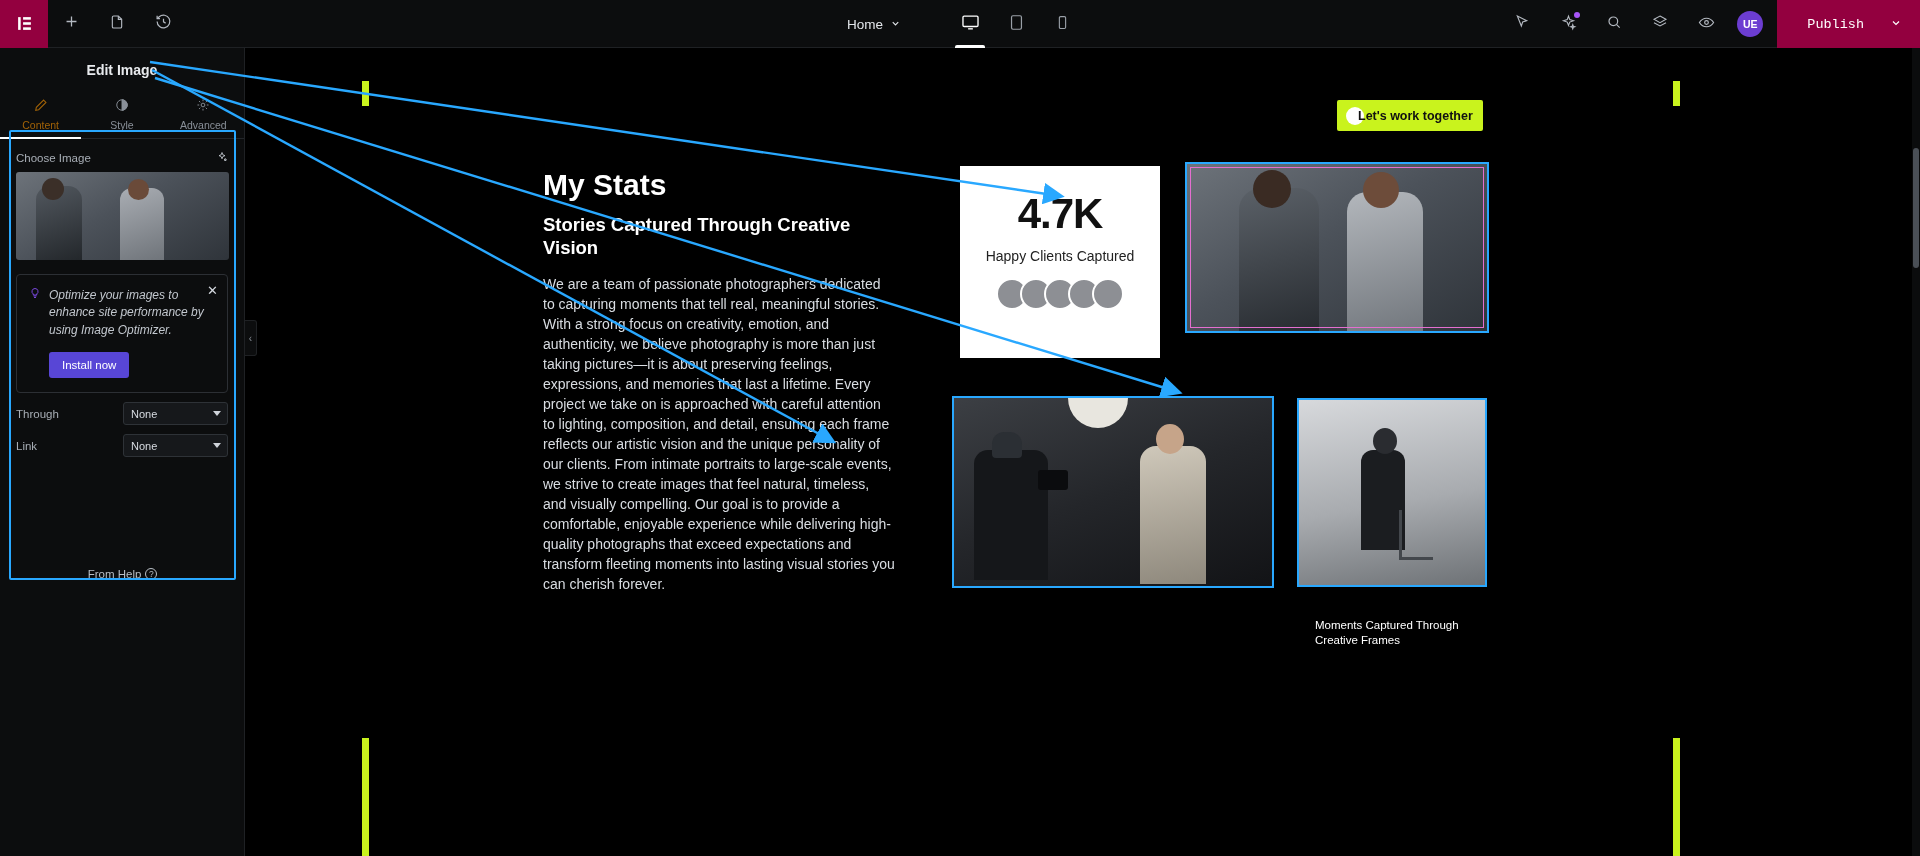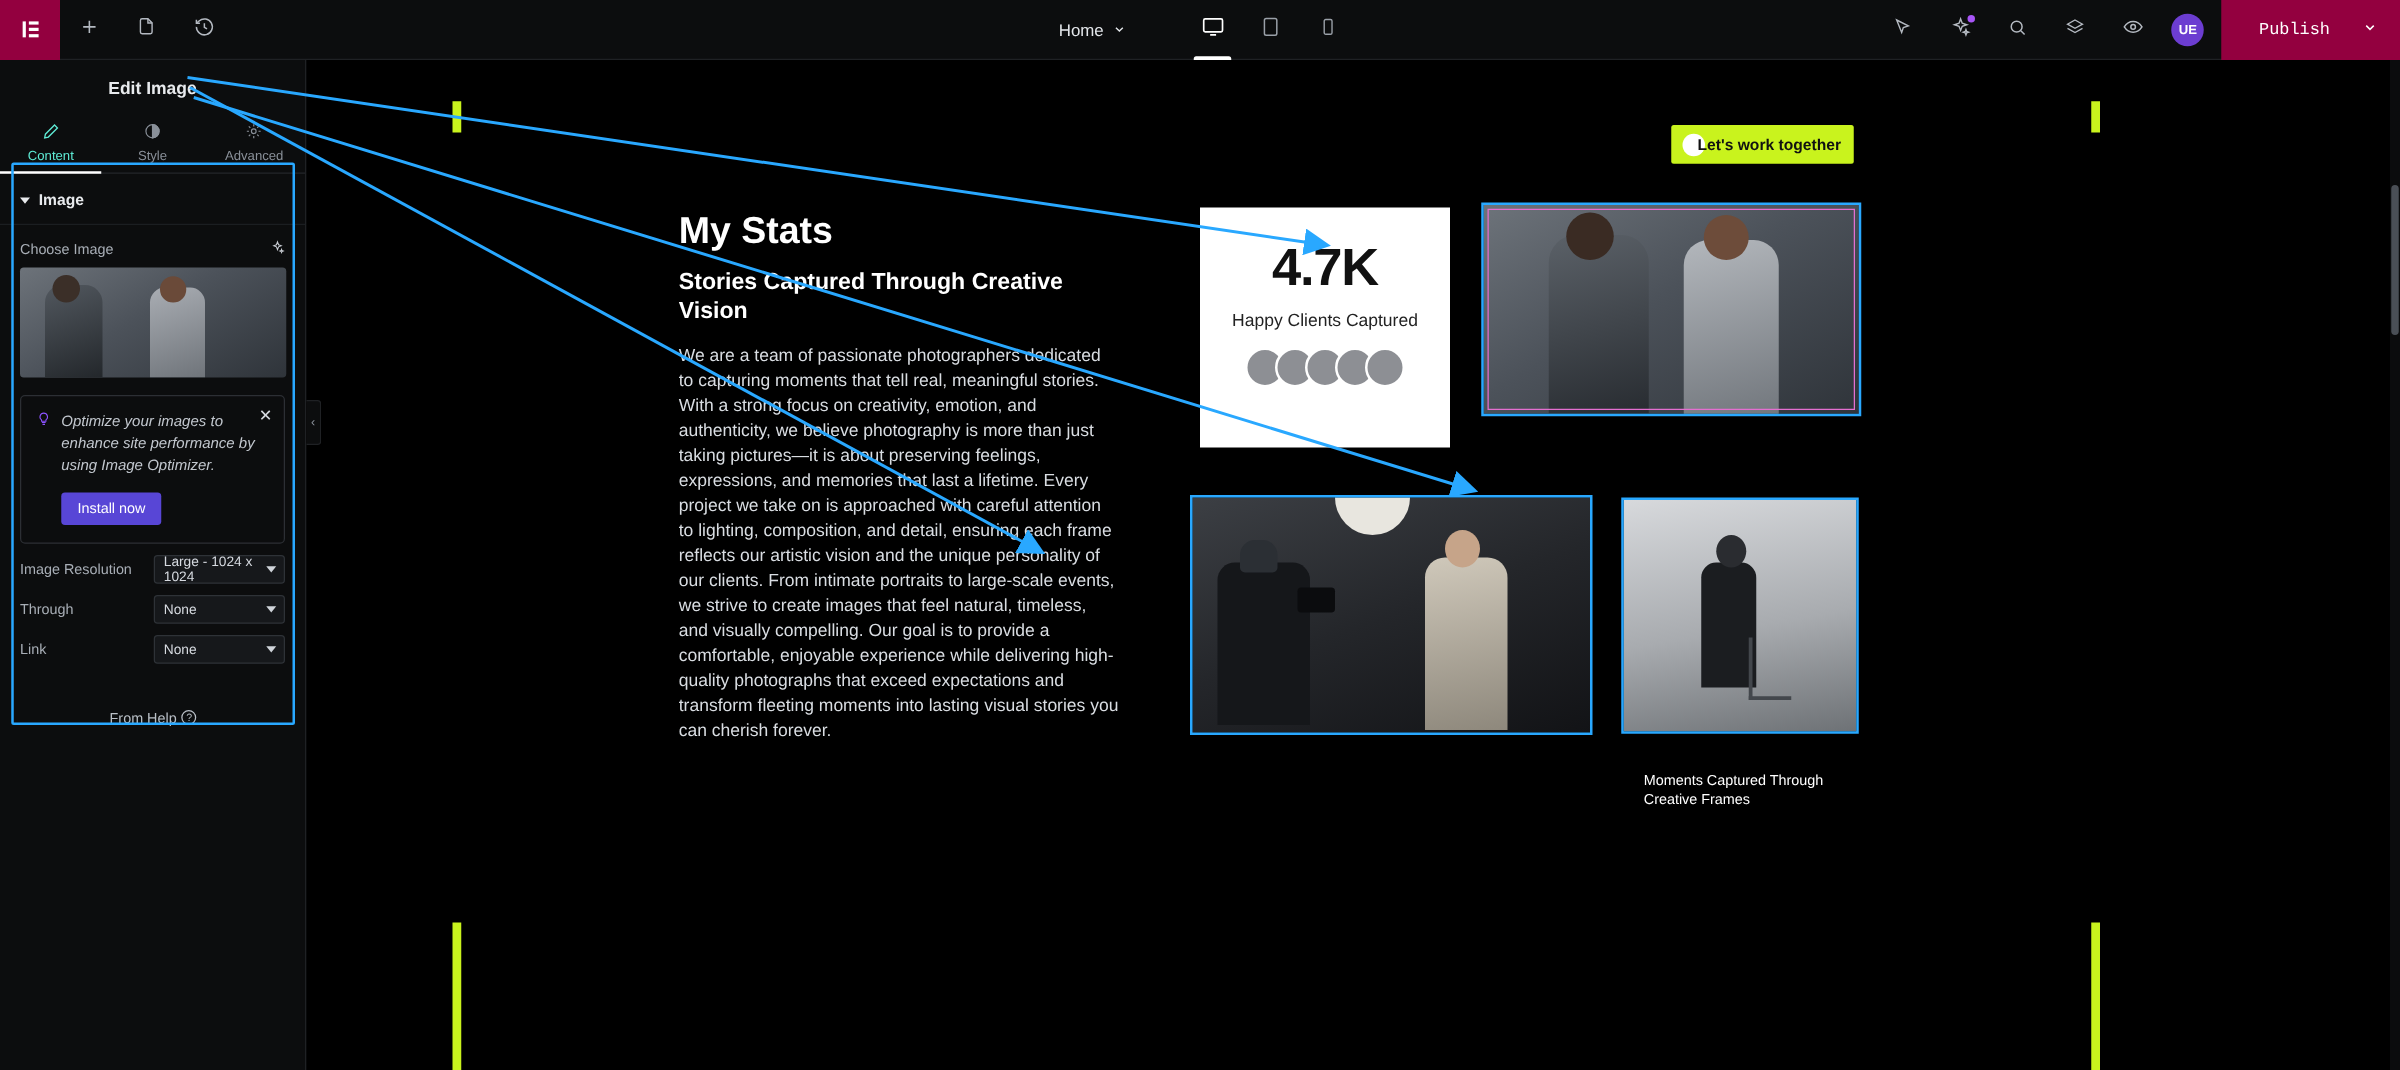--- a/index.html
+++ b/index.html
@@ -86,21 +86,21 @@
   }
   .tabs {
     display: flex; border-bottom: 1px solid #23262a;
   }
   .tab {
     flex: 1; text-align: center; padding: 8px 0 7px;
     color: #8a9099; cursor: pointer; position: relative;
   }
   .tab .ico { display: block; height: 16px; line-height: 16px; margin-bottom: 5px; }
   .tab .txt { font-size: 10.5px; display: block; }
-  .tab.active { color: #5eead4; }
+  .tab.active { color: #a16207; }
   .tab.active:after {
     content: ""; position: absolute; bottom: -1px; left: 0; right: 0;
     height: 2px; background: #fff;
   }
   .section-head {
     display: flex; align-items: center; gap: 7px;
     padding: 14px 16px 12px;
     color: #e8eaed; font-size: 12.5px; font-weight: bold;
     border-bottom: 1px solid #1b1e21;
     cursor: pointer;
@@ -417,24 +417,20 @@
       <span class="ico">
         <svg width="14" height="14" viewBox="0 0 24 24" fill="none" stroke="currentColor" stroke-width="1.6">
             <circle cx="12" cy="12" r="3.2"></circle>
             <path d="M12 2.5v3M12 18.5v3M2.5 12h3M18.5 12h3M5.2 5.2l2.1 2.1M16.7 16.7l2.1 2.1M18.8 5.2l-2.1 2.1M7.3 16.7l-2.1 2.1"></path>
           </svg>
       </span>
       <span class="txt">Advanced</span>
     </div>
   </div>
 
-  <div class="section-head">
-    <span class="tri"></span>
-    <span>Image</span>
-  </div>
 
   <div class="ctl-row">
     <div class="ctl-label">
       <span>Choose Image</span>
       <span style="color:#c9cdd4">
         <svg width="12" height="12" viewBox="0 0 24 24" fill="none" stroke="currentColor" stroke-width="1.7">
             <path d="M12 3l1.7 4.6L18 9.3l-4.3 1.7L12 15.5l-1.7-4.5L6 9.3l4.3-1.7z"></path>
             <path d="M18.5 15l.7 1.9 1.8.7-1.8.6-.7 1.8-.7-1.8-1.8-.6 1.8-.7z"></path>
           </svg>
       </span>
@@ -451,27 +447,20 @@
     <span class="notice-bulb">
       <svg width="12" height="12" viewBox="0 0 24 24" fill="none" stroke="currentColor" stroke-width="1.7">
           <path d="M9 18h6M10 21h4M12 3a6 6 0 0 0-3.5 10.9V16h7v-2.1A6 6 0 0 0 12 3z"></path>
         </svg>
     </span>
     <span class="notice-x">✕</span>
     <div class="notice-txt">Optimize your images to enhance site performance by using Image Optimizer.</div>
     <button class="install-btn">Install now</button>
   </div>
 
-  <div class="field-row">
-    <span class="fl">Image Resolution</span>
-    <div class="select">
-      <span>Large - 1024 x 1024</span>
-      <span class="cv"></span>
-    </div>
-  </div>
   <div class="field-row">
     <span class="fl">Through</span>
     <div class="select">
       <span>None</span>
       <span class="cv"></span>
     </div>
   </div>
   <div class="field-row">
     <span class="fl">Link</span>
     <div class="select">

